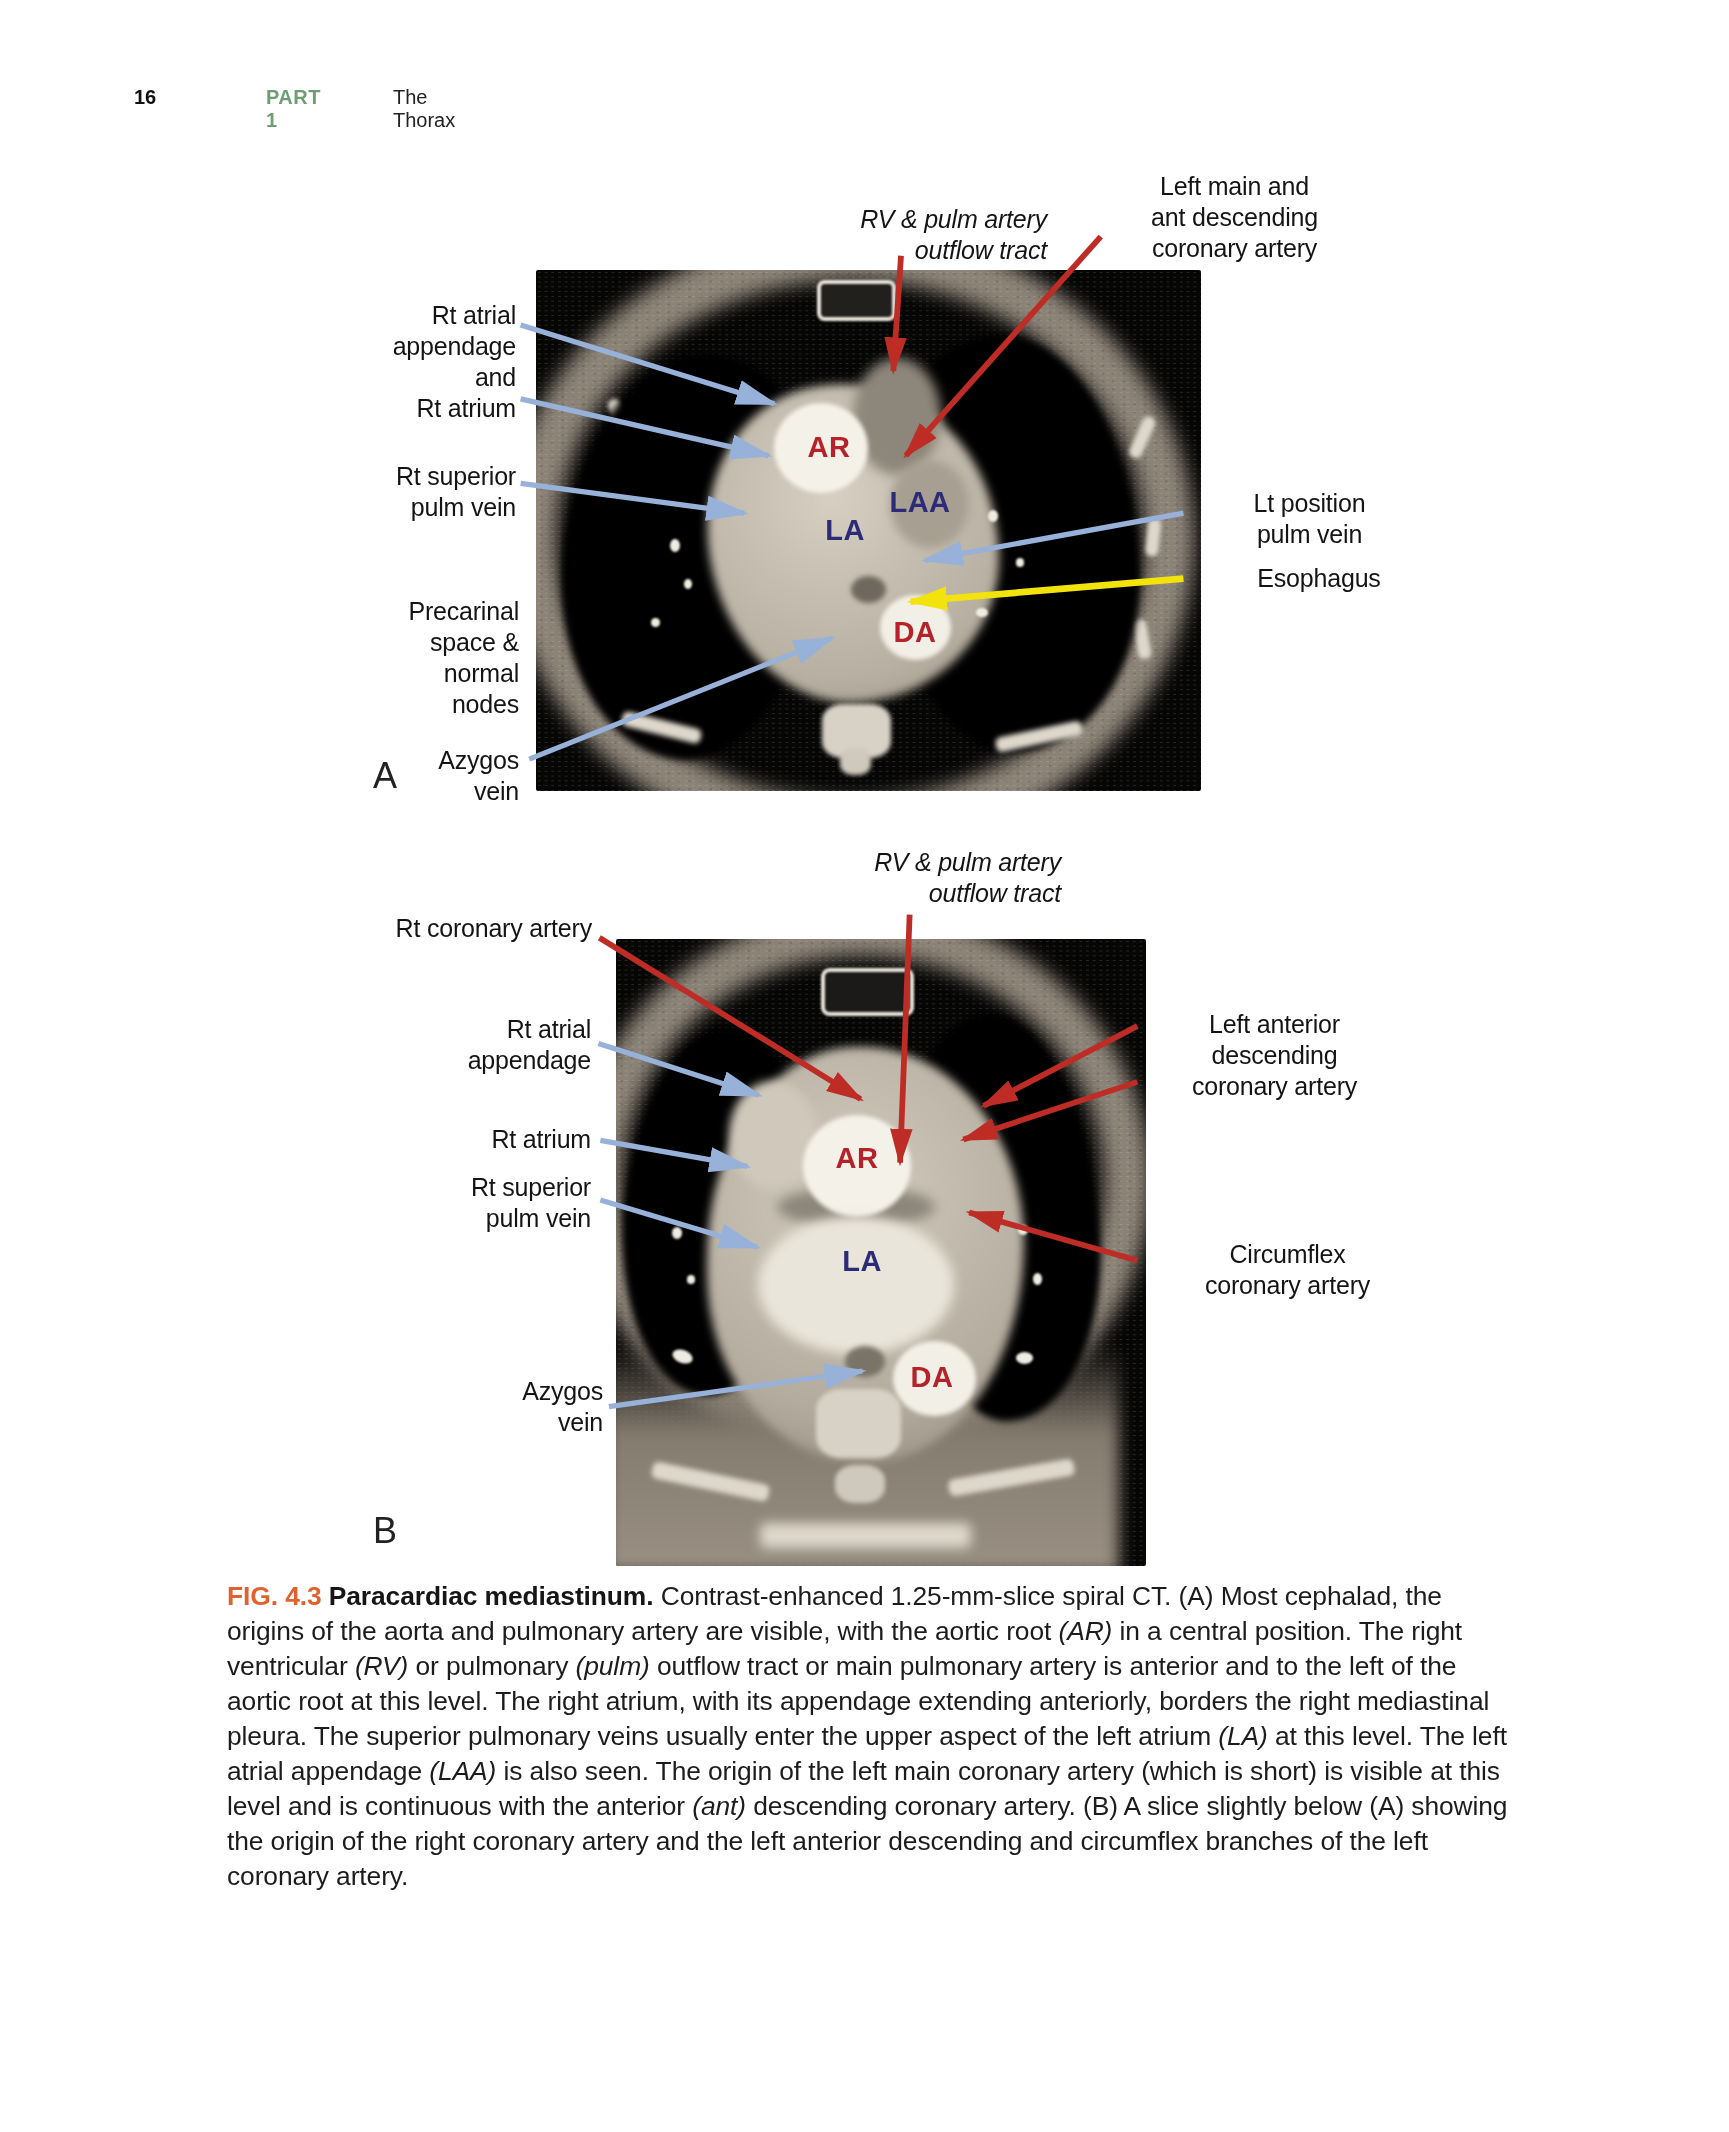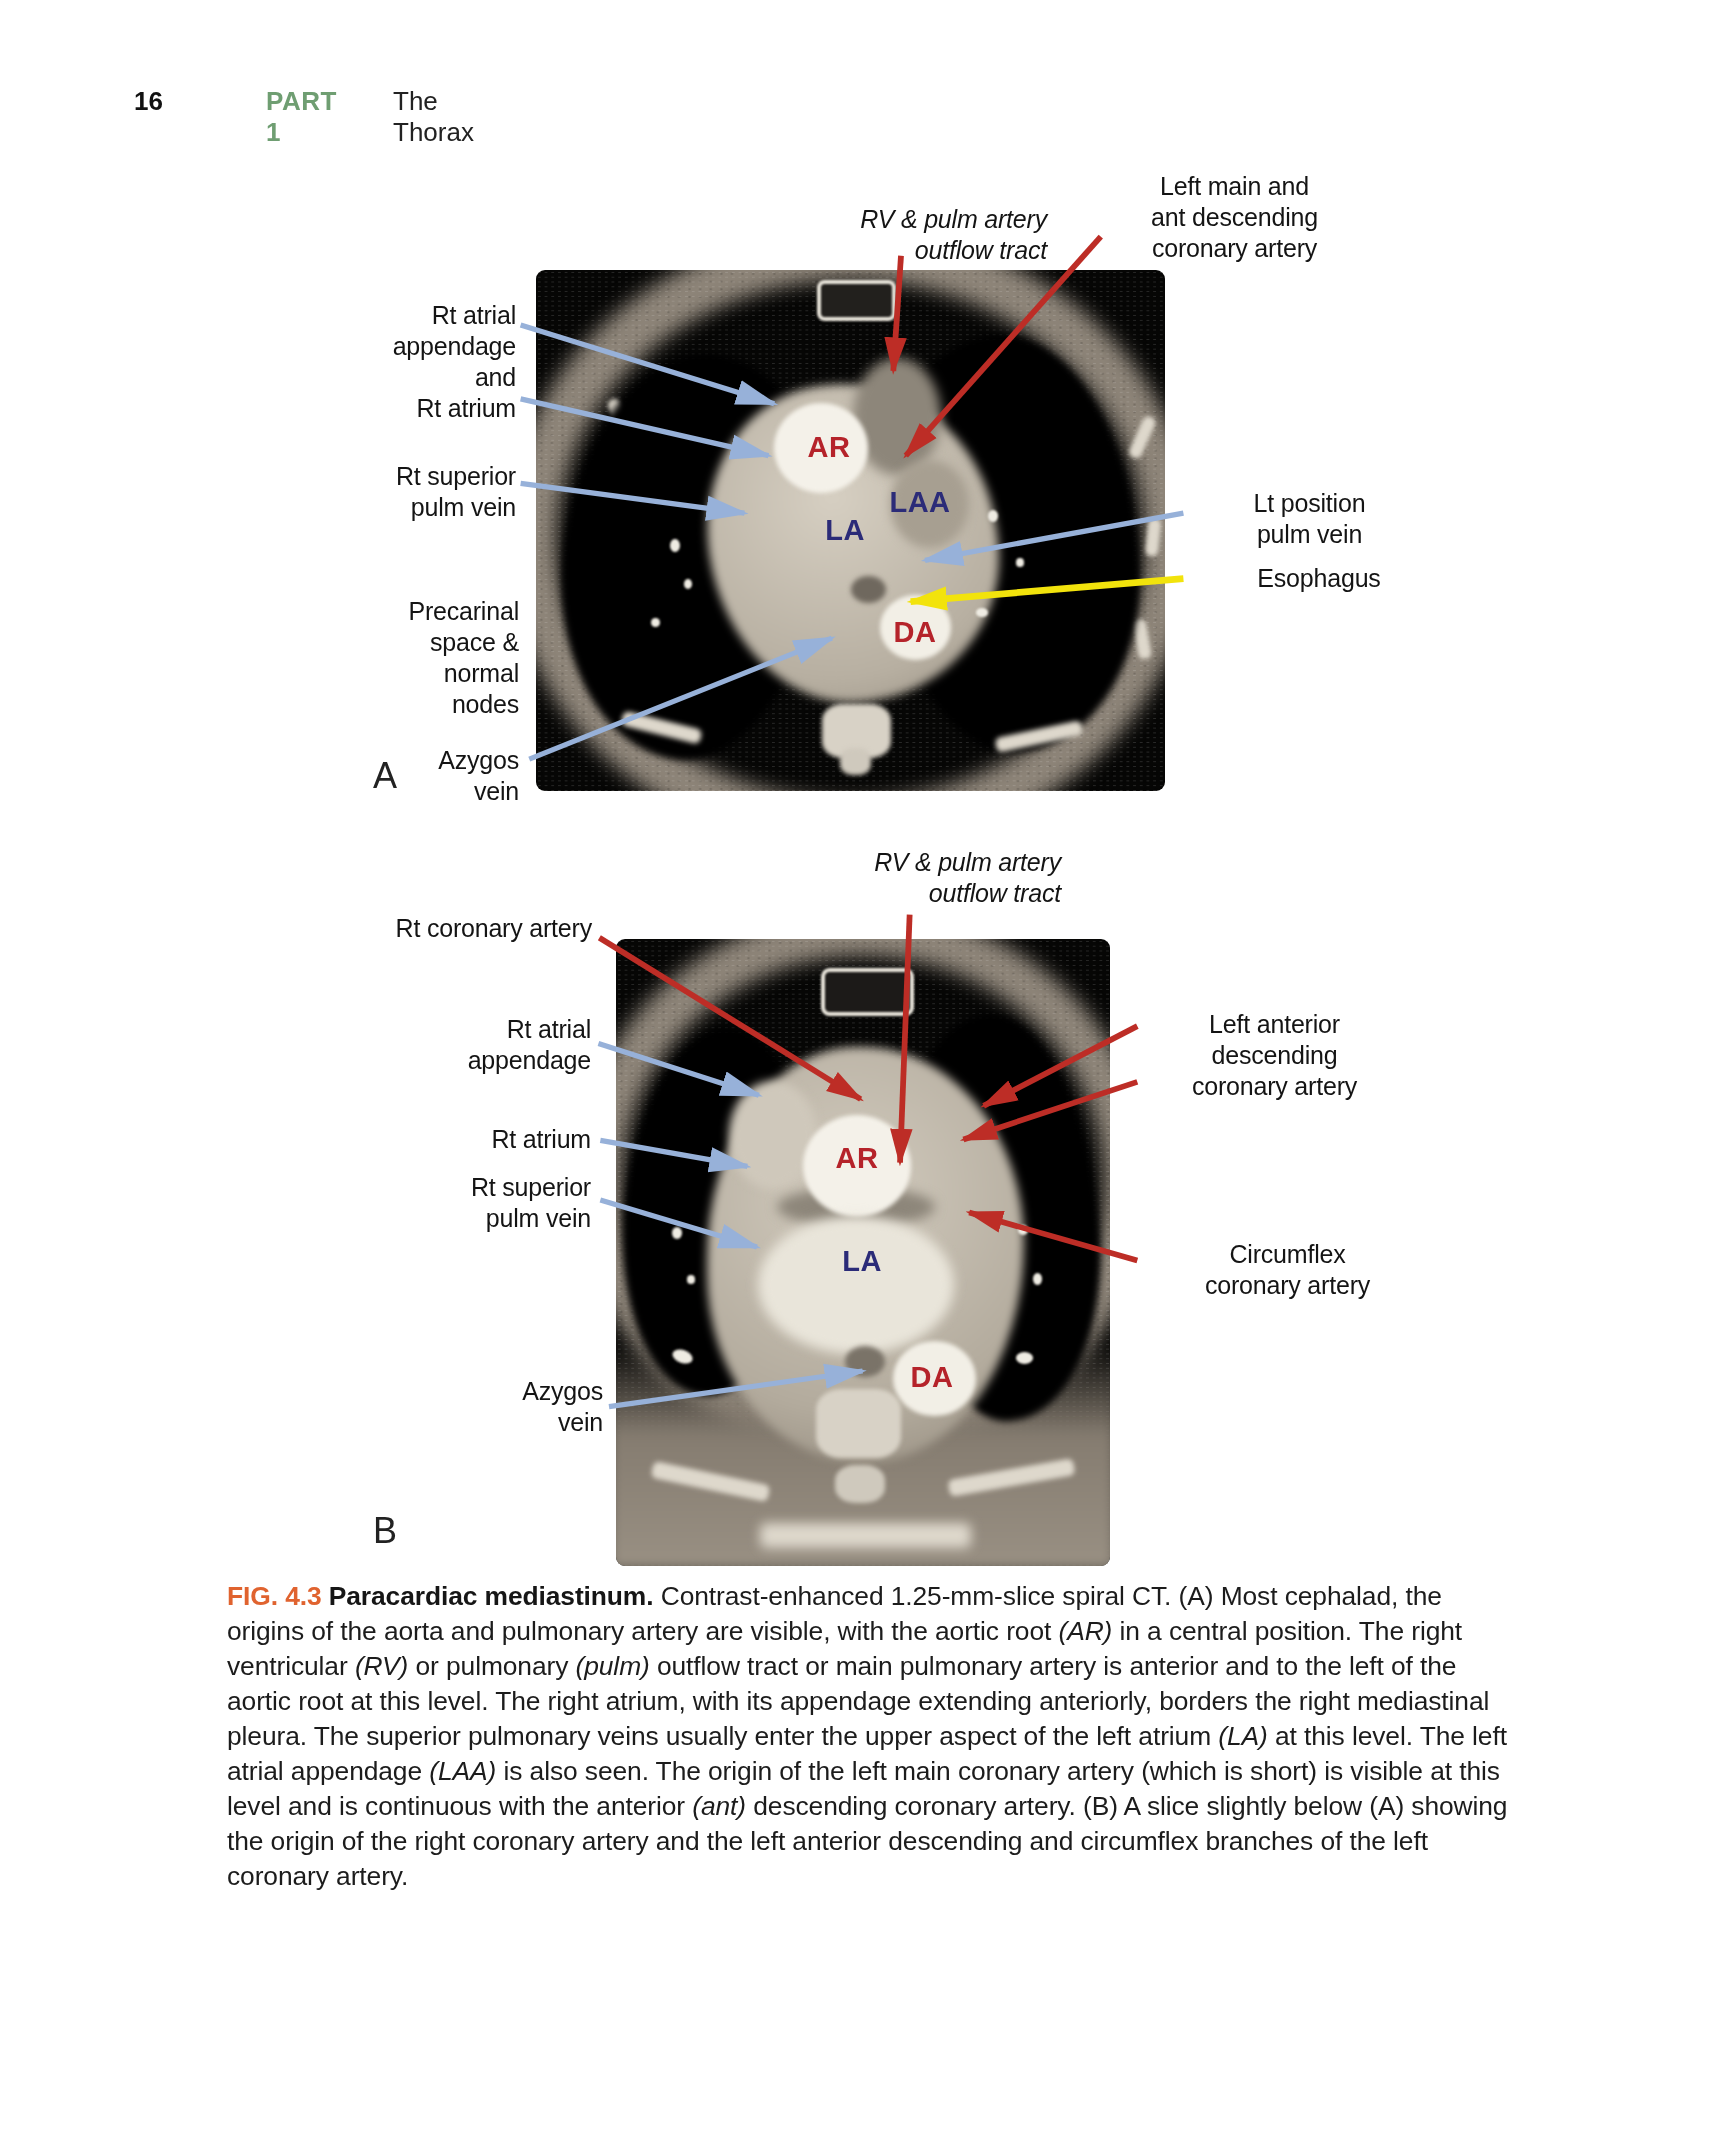--- a/index.html
+++ b/index.html
@@ -1,35 +1,35 @@
 <!DOCTYPE html>
 <html style="--accent_orange: #e0632f; --part_green: #6f9e72; --arrow_blue: #97b1d9; --arrow_red: #bd2d26; --arrow_yellow: #f2e30c; --marker_red: #b5232a; --marker_navy: #2b2b78;"><head>
 <meta charset="utf-8">
 <style>
   html,body{margin:0;padding:0;}
   body{
     width:1729px;height:2133px;background:#ffffff;position:relative;
     font-family:"Liberation Sans", sans-serif;color:#1a1a1a;overflow:hidden;
   }
   
-  .page-header{position:absolute;top:86px;left:134px;font-size:26px;}
+  .page-header{position:absolute;top:86px;left:134px;font-size:20px;}
   .page-num{font-weight:bold;color:#111;}
   .part-label{position:absolute;left:132px;top:0;font-weight:bold;color:var(--part_green);letter-spacing:0.5px;}
   .chapter-title{position:absolute;left:259px;top:0;color:#222;}
   
   .lbl{
     position:absolute;font-size:25px;line-height:31px;color:#141414;
     white-space:pre-line;letter-spacing:-0.2px;
   }
   .lbl.r{text-align:right;}
   .lbl.c{text-align:right;font-style:italic;}
   .lbl.l{text-align:center;}
   .panel-letter{position:absolute;font-size:36px;color:#222;}
   
-  .ct{position:absolute;background:#060605;overflow:hidden;border-radius:9px;}
+  .ct{position:absolute;background:#060605;overflow:hidden;border-radius:2px;padding-left:36px;}
   .ct div{position:absolute;}
   .rim{border-radius:50%;box-sizing:border-box;border-style:solid;border-color:#8d8478;filter:blur(9.6px);}
   .speck{inset:0;opacity:.28;
     background-image:radial-gradient(rgba(255,255,255,.5) 1px, transparent 1.3px),
                      radial-gradient(rgba(0,0,0,.55) 1px, transparent 1.4px);
     background-size:6.7px 4.8px, 10.6px 7.7px;}
   .lung{background:#000;filter:blur(3.8px);}
   .bone{background:#ded8cc;border-radius:5.8px;filter:blur(1.9px);}
   .dot{background:#efece3;border-radius:50%;filter:blur(1px);}
   .mk{position:absolute;transform:translate(-50%,-50%);font-weight:bold;font-size:29px;letter-spacing:0.5px;z-index:6;font-family:"Liberation Sans",sans-serif;}

